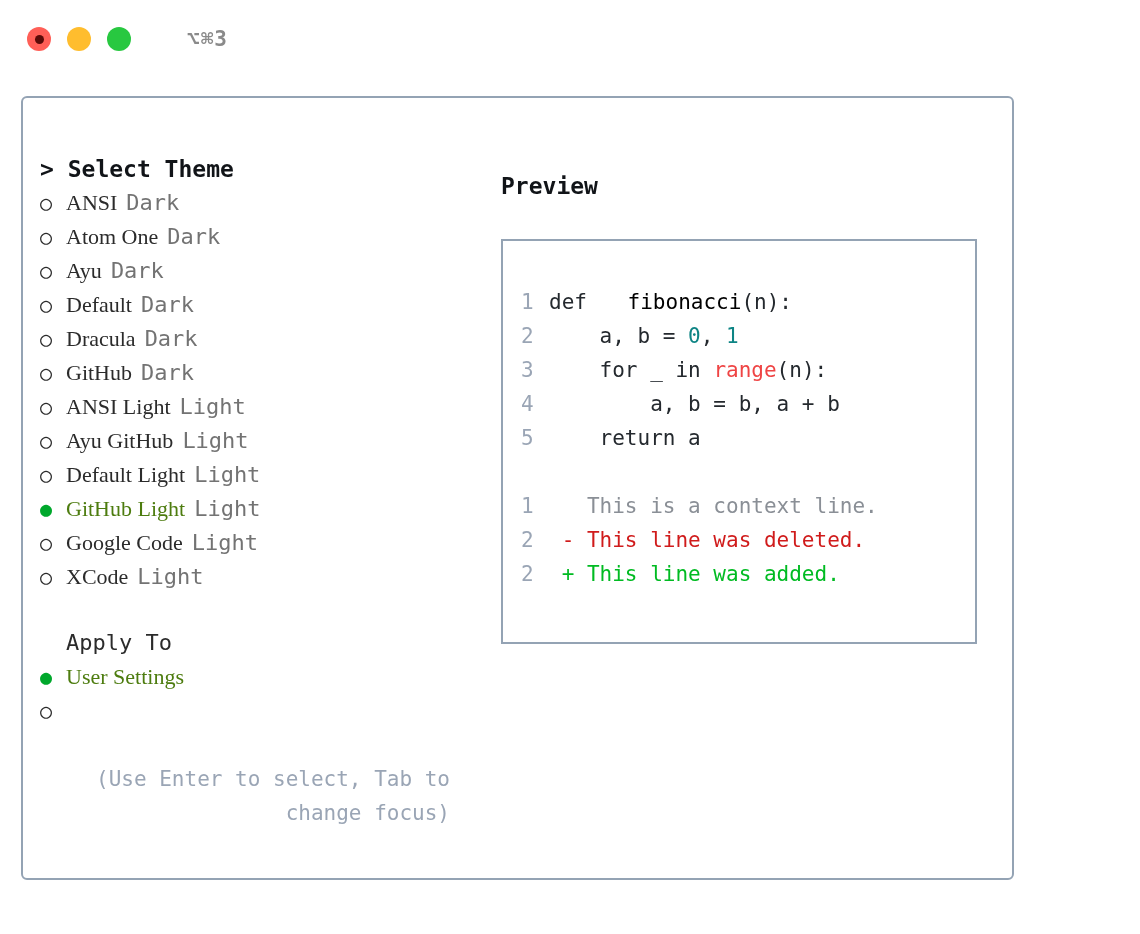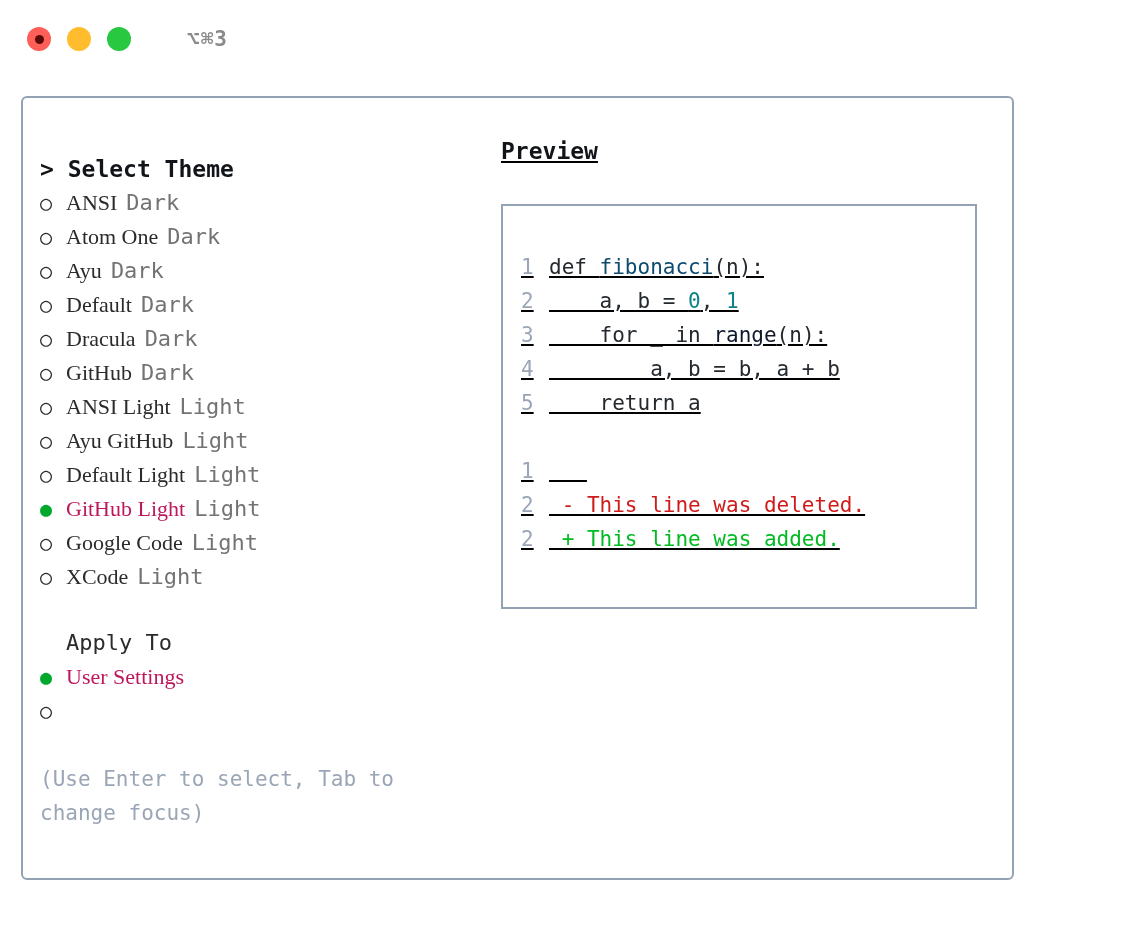--- a/index.html
+++ b/index.html
@@ -98,49 +98,49 @@
     white-space: pre;
   }
   .marker {
     width: 26px;
     flex: 0 0 26px;
     color: #2b2b2b;
     font-size: 20px;
   }
   .marker.sel { color: #00a82c; }
   .opt-label { color: #2b2b2b; font-family: Liberation Serif, serif; }
-  .opt-label.sel { color: #be185d; }
+  .opt-label.sel { color: #4d7c0f; }
   .opt-kind {
     color: #737373;
     margin-left: 9px;
   }
   #apply-heading {
     margin-top: 32px;
     font-size: 22px;
     color: #2b2b2b;
     line-height: 34px;
     padding-left: 26px;
     white-space: pre;
   }
   #hint {
     margin-top: 34px;
     font-size: 21px;
     line-height: 34px;
     color: #9aa5b5;
     width: 410px;
     white-space: pre-wrap;
+    text-align: right;
   }
 
   
   #right-pane {
     position: absolute;
     left: 478px;
-    top: 36px;
+    top: 71px;
     width: 490px;
-    text-decoration: underline;
   }
   #preview-title {
     font-size: 23px;
     font-weight: bold;
     color: #111418;
     line-height: 34px;
   }
   #code-box {
     margin-top: 36px;
     width: 476px;
@@ -157,23 +157,23 @@
     white-space: pre;
     padding-left: 18px;
   }
   .gutter {
     width: 28px;
     flex: 0 0 28px;
     color: #9aa5b5;
     text-align: left;
   }
   .code-text { color: #24292e; }
-  .tok-fn    { color: #0c4a6e; }
+  .tok-fn    { color: #000000; margin-left: 28px; }
   .tok-num   { color: #0d8484; }
-  .tok-kw    { color: #0f172a; }
+  .tok-kw    { color: #ef4444; }
   .diff-gap  { height: 34px; }
   .diff-ctx  { color: #8a8f96; }
   .diff-del  { color: #d01b1b; }
   .diff-add  { color: #00bb22; }
 </style>
 </head>
 <body>
 
 <div id="window">
 
@@ -217,21 +217,21 @@
       <div id="code-box">
         <div id="code-lines">
             <div class="code-line"><span class="gutter">1</span><span class="code-text">def </span><span class="tok-fn">fibonacci</span><span class="code-text">(n):</span></div>
             <div class="code-line"><span class="gutter">2</span><span class="code-text">    a, b = </span><span class="tok-num">0</span><span class="code-text">, </span><span class="tok-num">1</span></div>
             <div class="code-line"><span class="gutter">3</span><span class="code-text">    for _ in </span><span class="tok-kw">range</span><span class="code-text">(n):</span></div>
             <div class="code-line"><span class="gutter">4</span><span class="code-text">        a, b = b, a + b</span></div>
             <div class="code-line"><span class="gutter">5</span><span class="code-text">    return a</span></div>
           </div>
         <div class="diff-gap"></div>
         <div id="diff-lines">
-            <div class="code-line"><span class="gutter">1</span><span class="diff-ctx">   </span></div>
+            <div class="code-line"><span class="gutter">1</span><span class="diff-ctx">   </span><span class="diff-ctx">This is a context line.</span></div>
             <div class="code-line"><span class="gutter">2</span><span class="diff-del"> - </span><span class="diff-del">This line was deleted.</span></div>
             <div class="code-line"><span class="gutter">2</span><span class="diff-add"> + </span><span class="diff-add">This line was added.</span></div>
           </div>
       </div>
     </div>
 
   </div>
 </div>
 
 </body></html>

